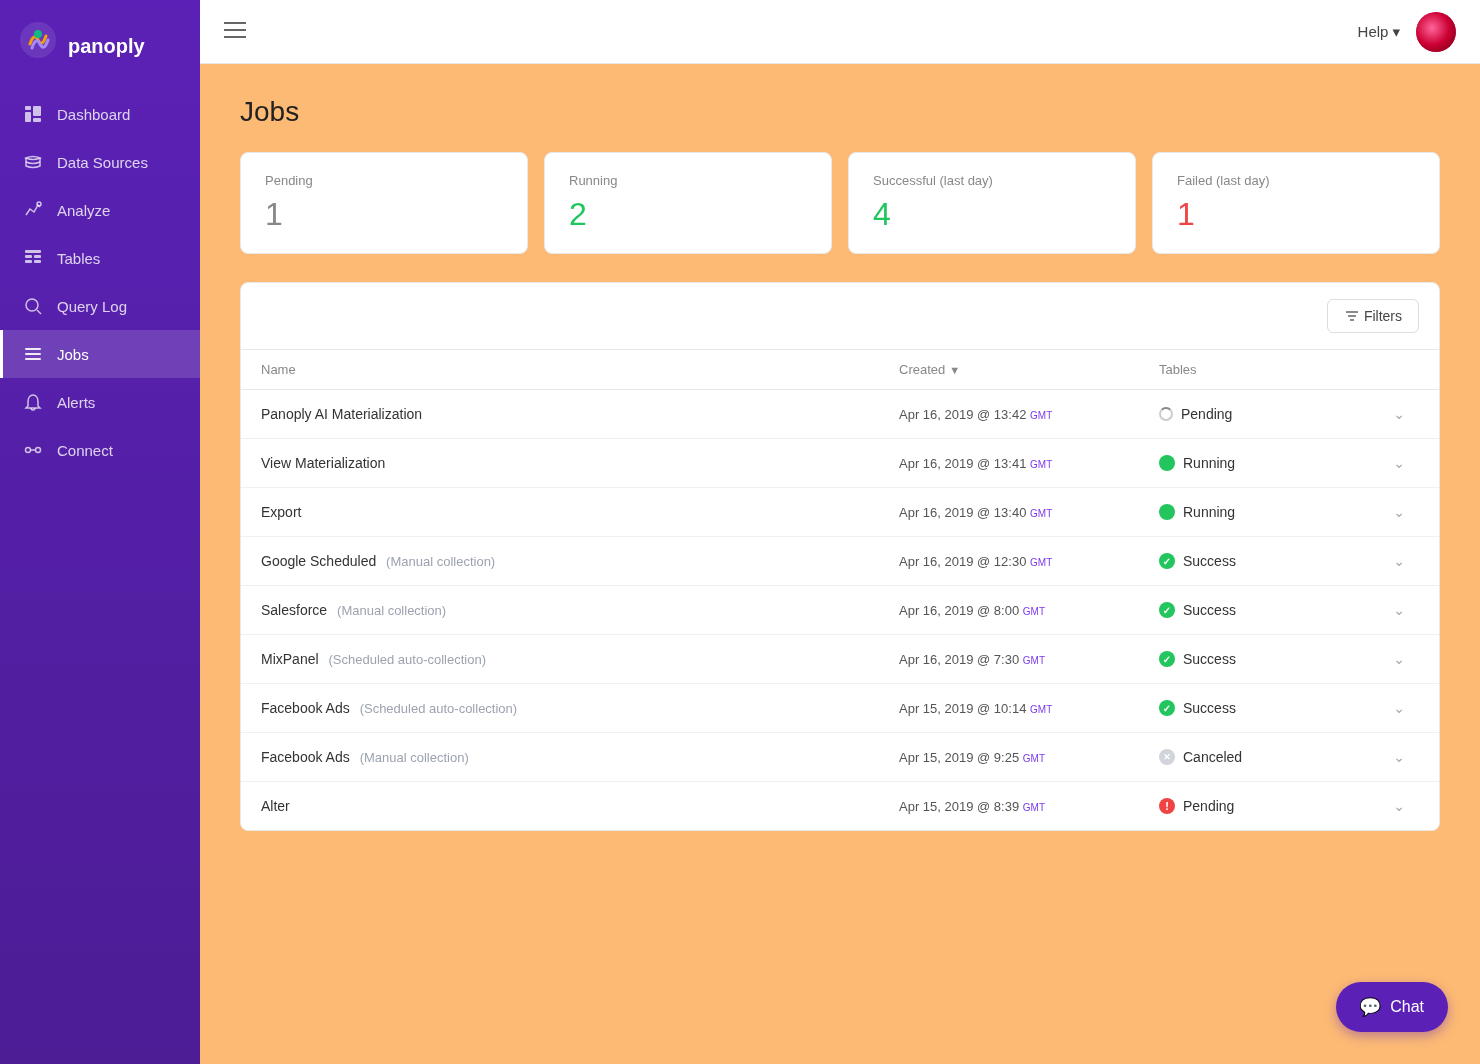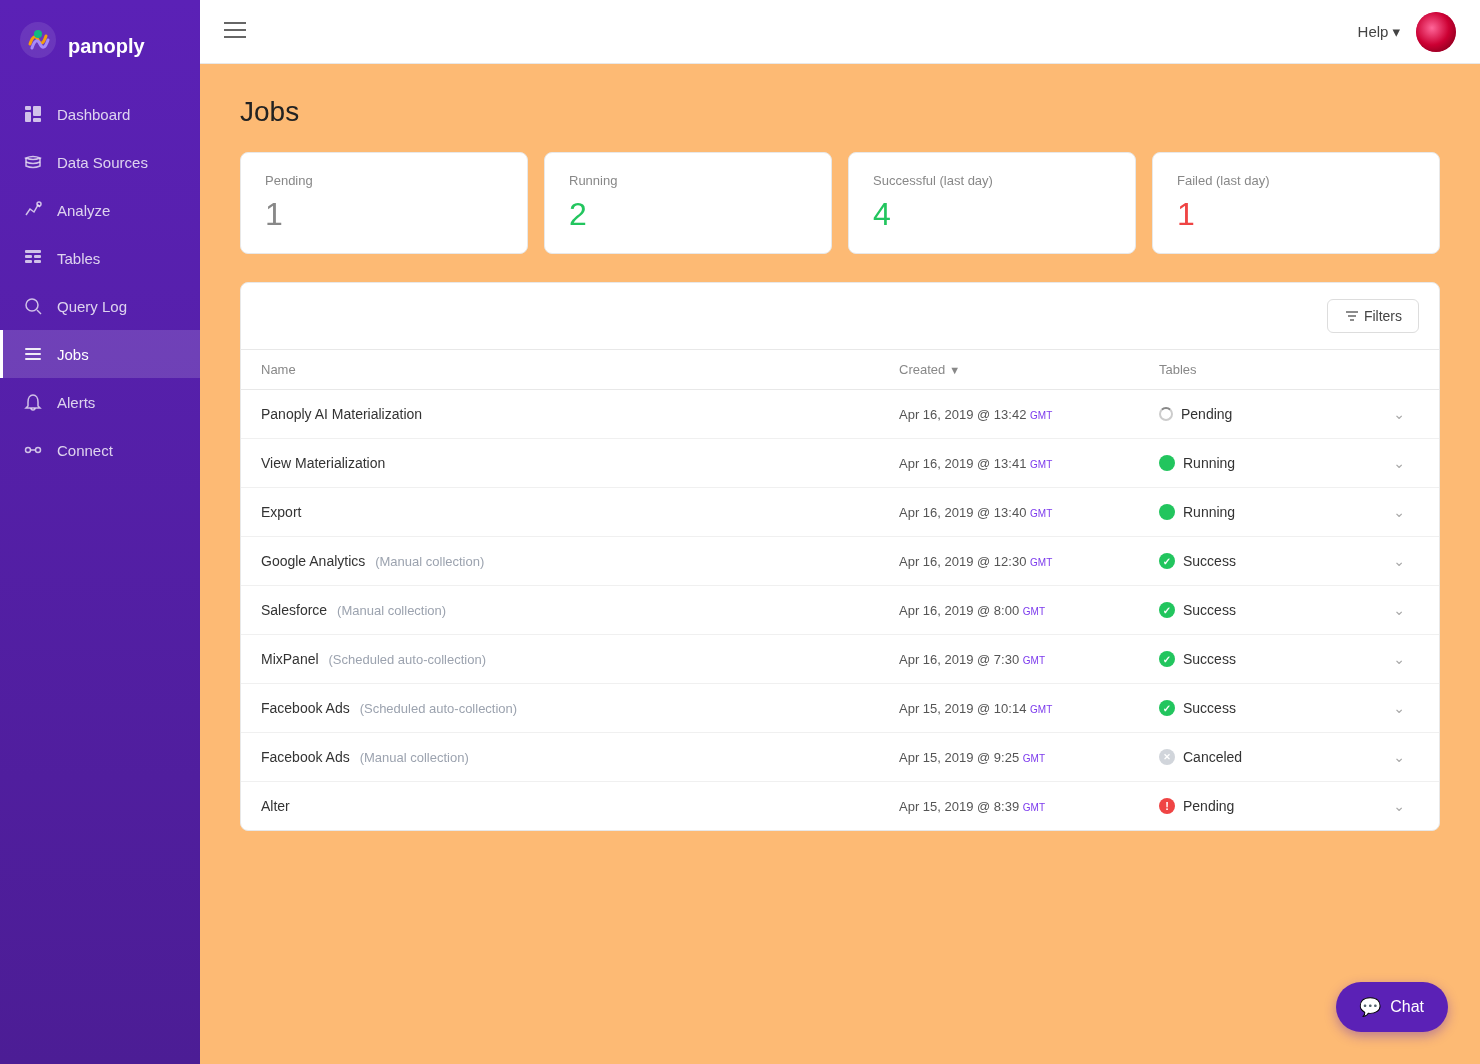--- a/index.html
+++ b/index.html
@@ -533,21 +533,21 @@
         </div>
         <div class="job-status">
           <div class="status-icon-running"></div>
           <span>Running</span>
         </div>
         <div class="chevron-down">⌄</div>
       </div>
 
       <div class="table-row">
         <div class="job-name">
-          <span>Google Analytics</span>
+          <span>Google Scheduled</span>
           <span class="job-type">(Manual collection)</span>
         </div>
         <div class="job-date">
           <span>Apr 16, 2019 @ 12:30</span>
           <span class="date-gmt">GMT</span>
         </div>
         <div class="job-status">
           <div class="status-icon-success"></div>
           <span>Success</span>
         </div>

